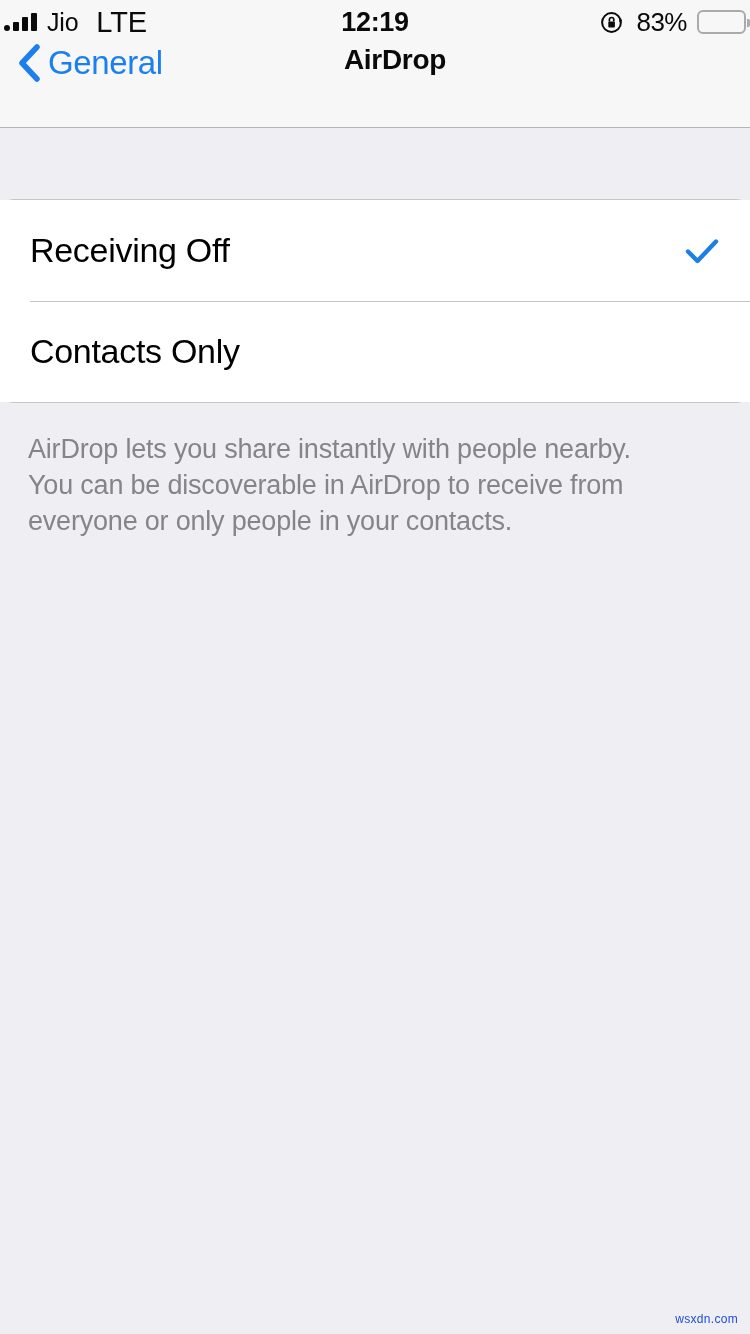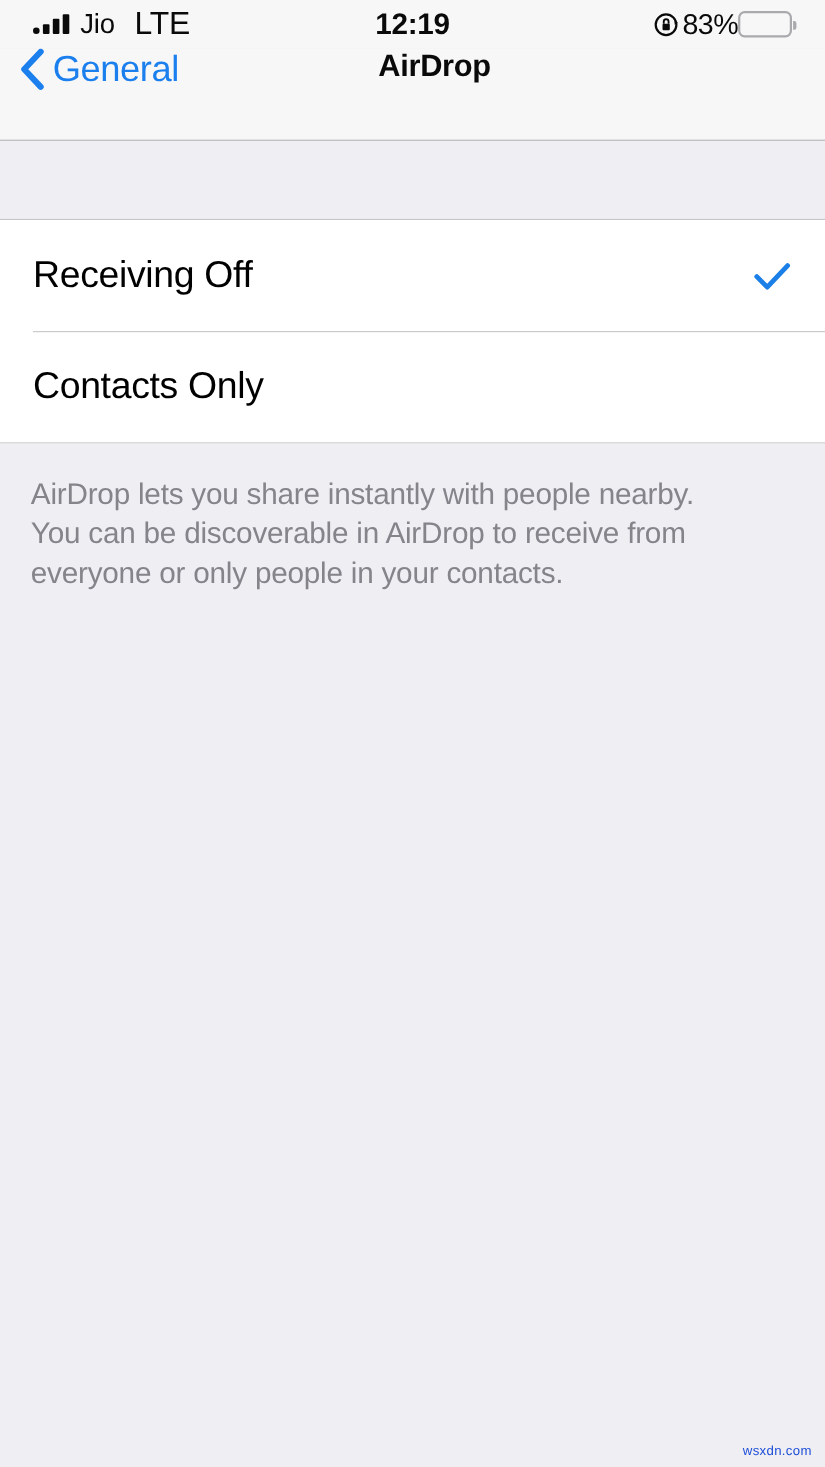--- a/index.html
+++ b/index.html
@@ -15,21 +15,21 @@
     overflow: hidden;
     position: relative;
   }
 
   
   .status-bar {
     height: 44px;
     background: #F7F7F7;
     display: flex;
     align-items: center;
-    padding: 0 30px;
+    padding: 0 4px;
     box-sizing: border-box;
     position: relative;
   }
   .status-left {
     display: flex;
     align-items: center;
     gap: 10px;
   }
   .signal-bars {
     display: flex;
@@ -67,20 +67,21 @@
     font-size: 27px;
     font-weight: bold;
     color: #0A0A0A;
     letter-spacing: -0.3px;
     pointer-events: none;
   }
   .status-right {
     margin-left: auto;
     display: flex;
     align-items: center;
+    gap: 10px;
     position: relative;
     z-index: 2;
   }
   .rotation-lock {
     width: 27px;
     height: 27px;
     position: relative;
   }
   .battery-pct {
     font-size: 26px;
@@ -162,20 +163,21 @@
   }
   .section-gap {
     height: 71px;
     background: #EFEEF3;
   }
 
   .option-list {
     background: #FFFFFF;
     border-top: 1px solid #C6C6C8;
     border-bottom: 1px solid #C6C6C8;
+    border-radius: 14px;
   }
   .option-row {
     height: 101px;
     display: flex;
     align-items: center;
     padding: 0 30px;
     box-sizing: border-box;
     position: relative;
     cursor: pointer;
     background: #FFFFFF;

